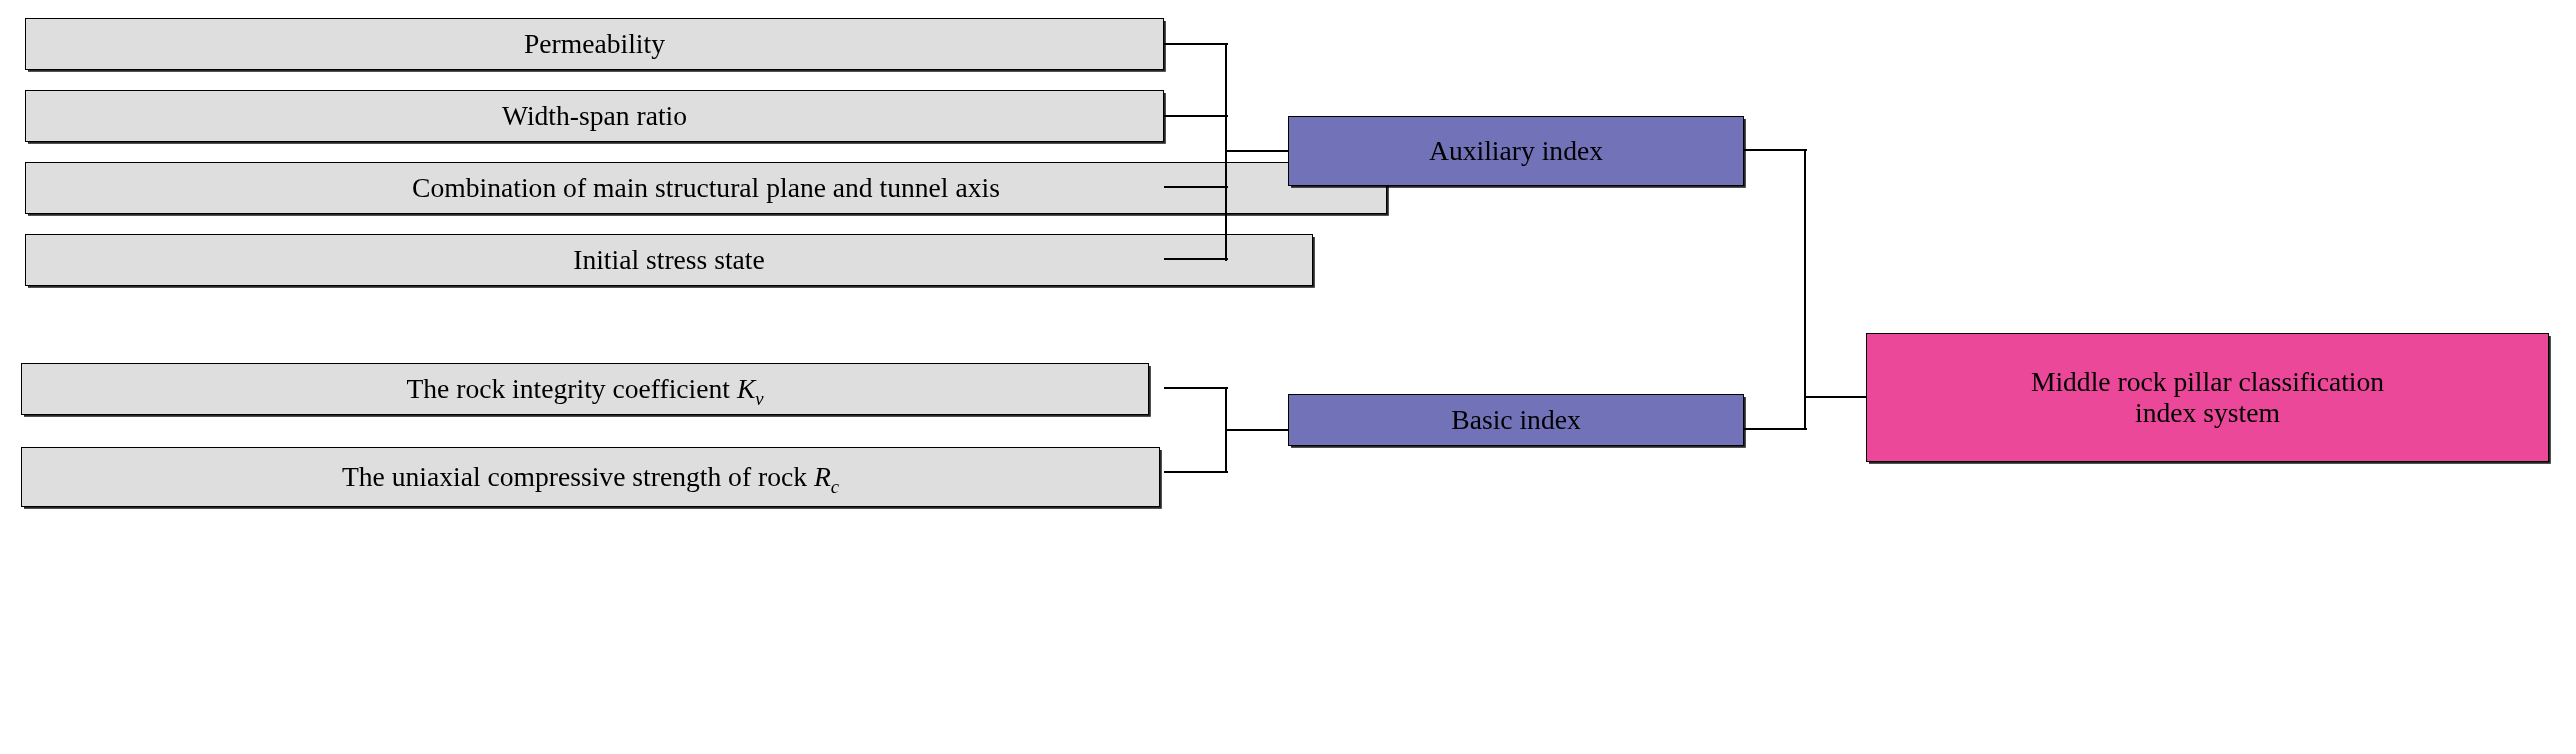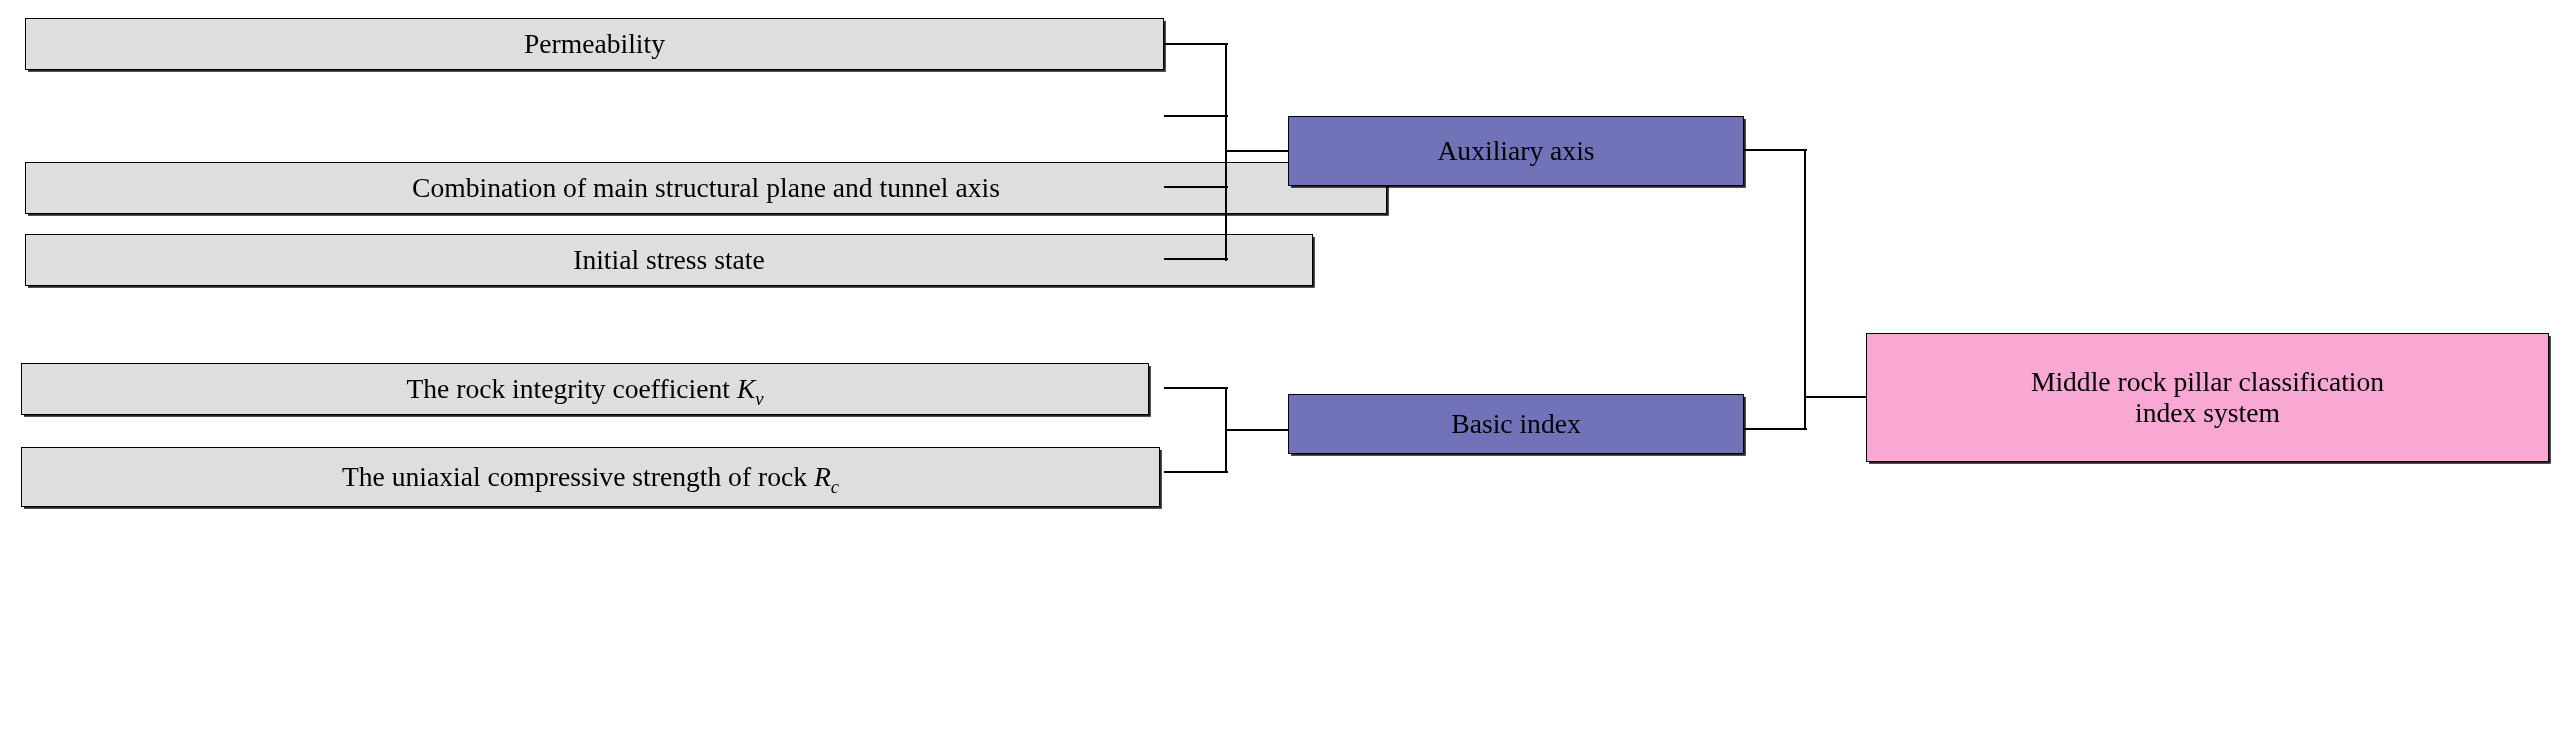--- a/index.html
+++ b/index.html
@@ -35,21 +35,21 @@
   }
   .node.leaf {
     background: #dedede;
     font-size: 27.6px;
   }
   .node.mid {
     background: #7272b8;
     font-size: 27.6px;
   }
   .node.root {
-    background: #f9a8d4;
+    background: #ec4899;
     font-size: 27.6px;
   }
   .node .label { display: block; }
 
   
   .mvar { font-style: italic; }
   .msub {
     font-style: italic;
     font-size: 0.68em;
     vertical-align: sub;
@@ -70,20 +70,23 @@
 </style>
 </head>
 <body>
 
 <div id="canvas">
 
   <div class="node leaf" style="left:25px; top:18px; width:1139px; height:52px;">
     <span class="label">Permeability</span>
   </div>
 
+  <div class="node leaf" style="left:25px; top:90px; width:1139px; height:52px;">
+    <span class="label">Width-span ratio</span>
+  </div>
 
   <div class="node leaf" style="left:25px; top:162px; width:1362px; height:52px;">
     <span class="label">Combination of main structural plane and tunnel axis</span>
   </div>
 
   <div class="node leaf" style="left:25px; top:234px; width:1288px; height:52px;">
     <span class="label">Initial stress state</span>
   </div>
 
   <div class="node leaf" style="left:21px; top:363px; width:1128px; height:52px;">
@@ -102,24 +105,24 @@
   <div class="vline" style="left:1225px; top:43px; height:218px;"></div>
 
   <div class="hline" style="left:1225px; top:150px; width:64px;"></div>
 
   <div class="hline" style="left:1164px; top:387px; width:64px;"></div>
   <div class="hline" style="left:1164px; top:471px; width:64px;"></div>
   <div class="vline" style="left:1225px; top:387px; height:86px;"></div>
   <div class="hline" style="left:1225px; top:429px; width:64px;"></div>
 
   <div class="node mid" style="left:1288px; top:116px; width:456px; height:70px;">
-    <span class="label">Auxiliary axis</span>
+    <span class="label">Auxiliary index</span>
   </div>
 
-  <div class="node mid" style="left:1288px; top:394px; width:456px; height:60px;align-items:center;">
+  <div class="node mid" style="left:1288px; top:394px; width:456px; height:52px;align-items:center;">
     <span class="label">Basic index</span>
   </div>
 
   <div class="hline" style="left:1743px; top:149px; width:64px;"></div>
   <div class="hline" style="left:1743px; top:428px; width:64px;"></div>
   <div class="vline" style="left:1804px; top:149px; height:281px;"></div>
   <div class="hline" style="left:1804px; top:396px; width:64px;"></div>
 
   <div class="node root" style="left:1866px; top:333px; width:683px; height:129px; flex-direction:column;">
     <span class="label">Middle rock pillar classification</span>

